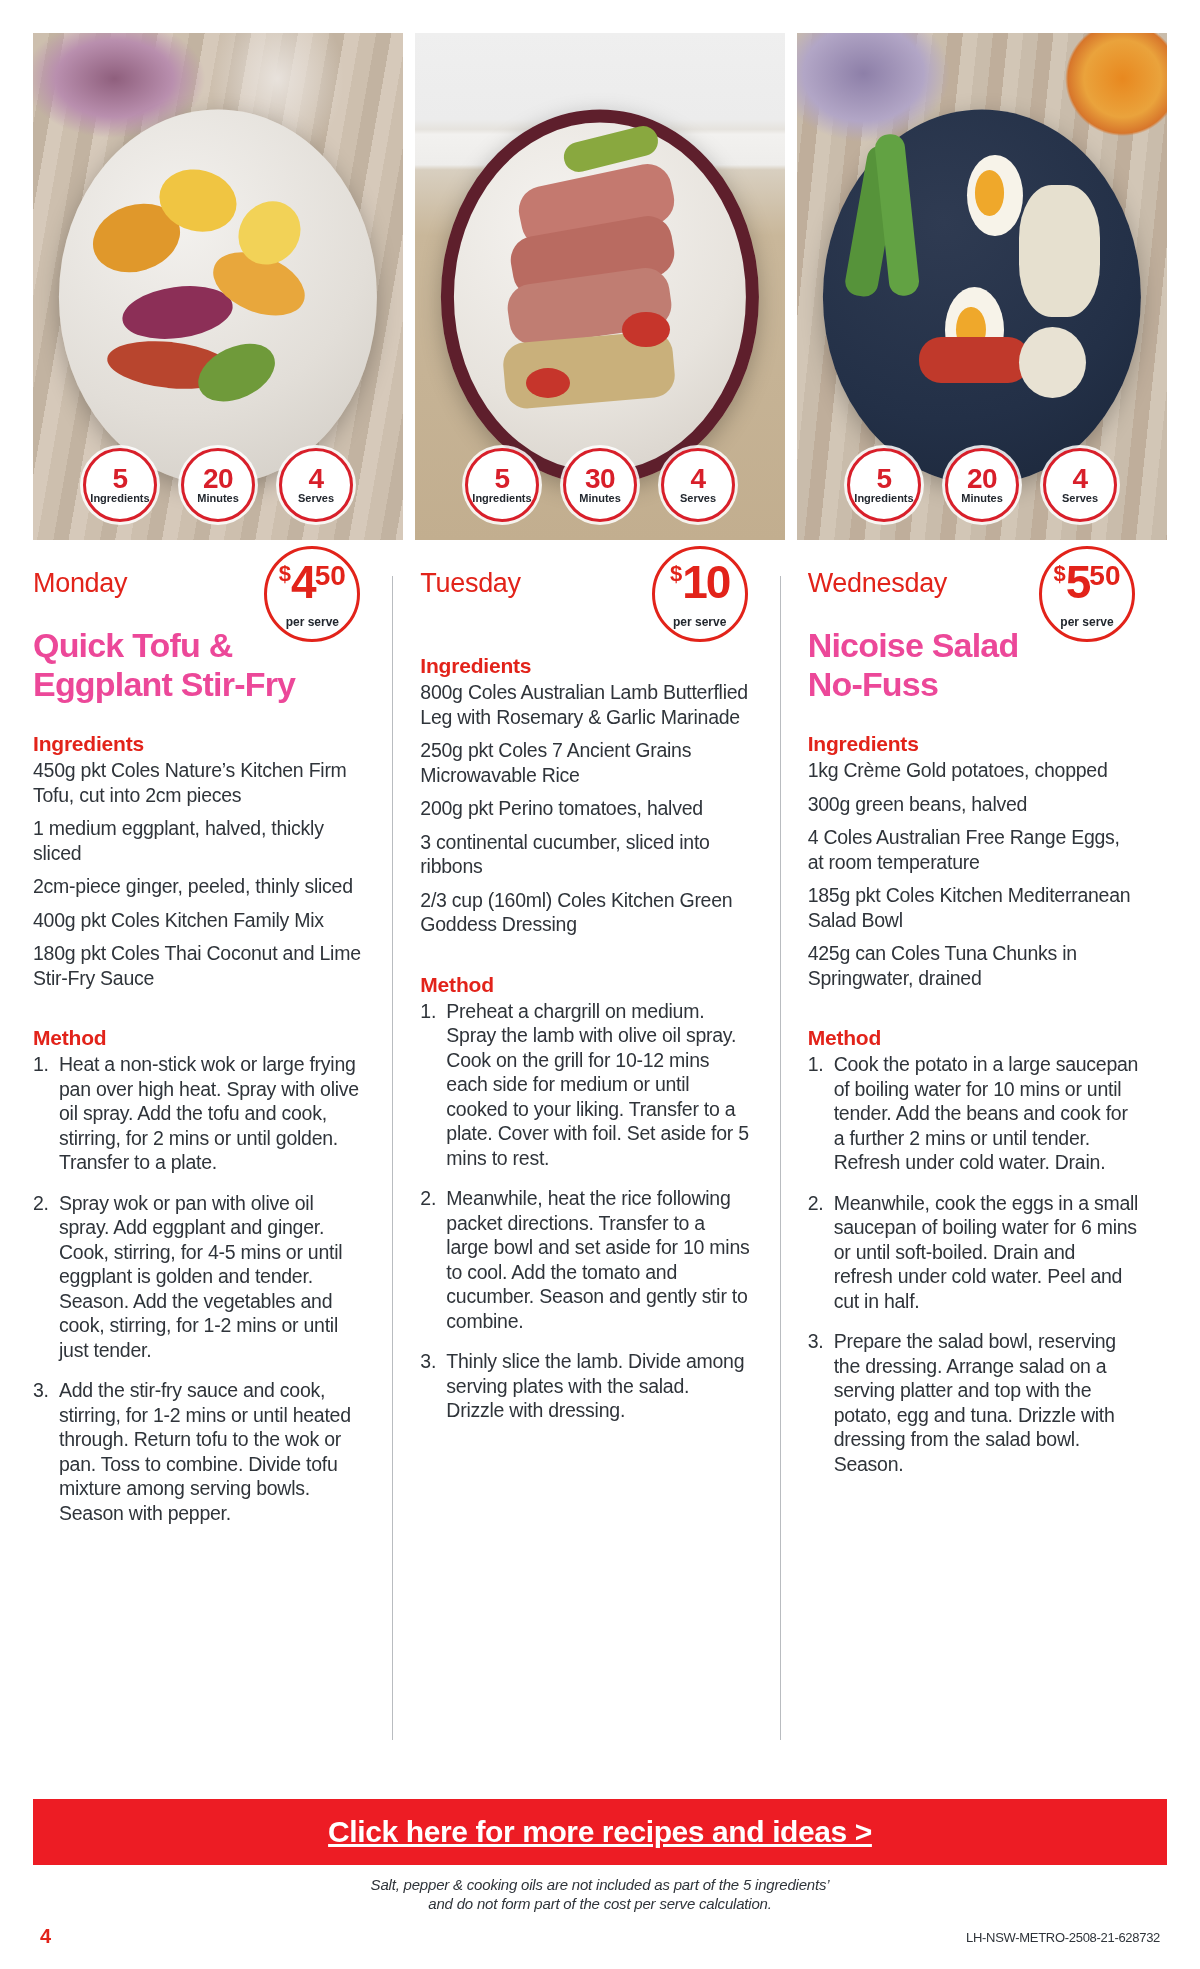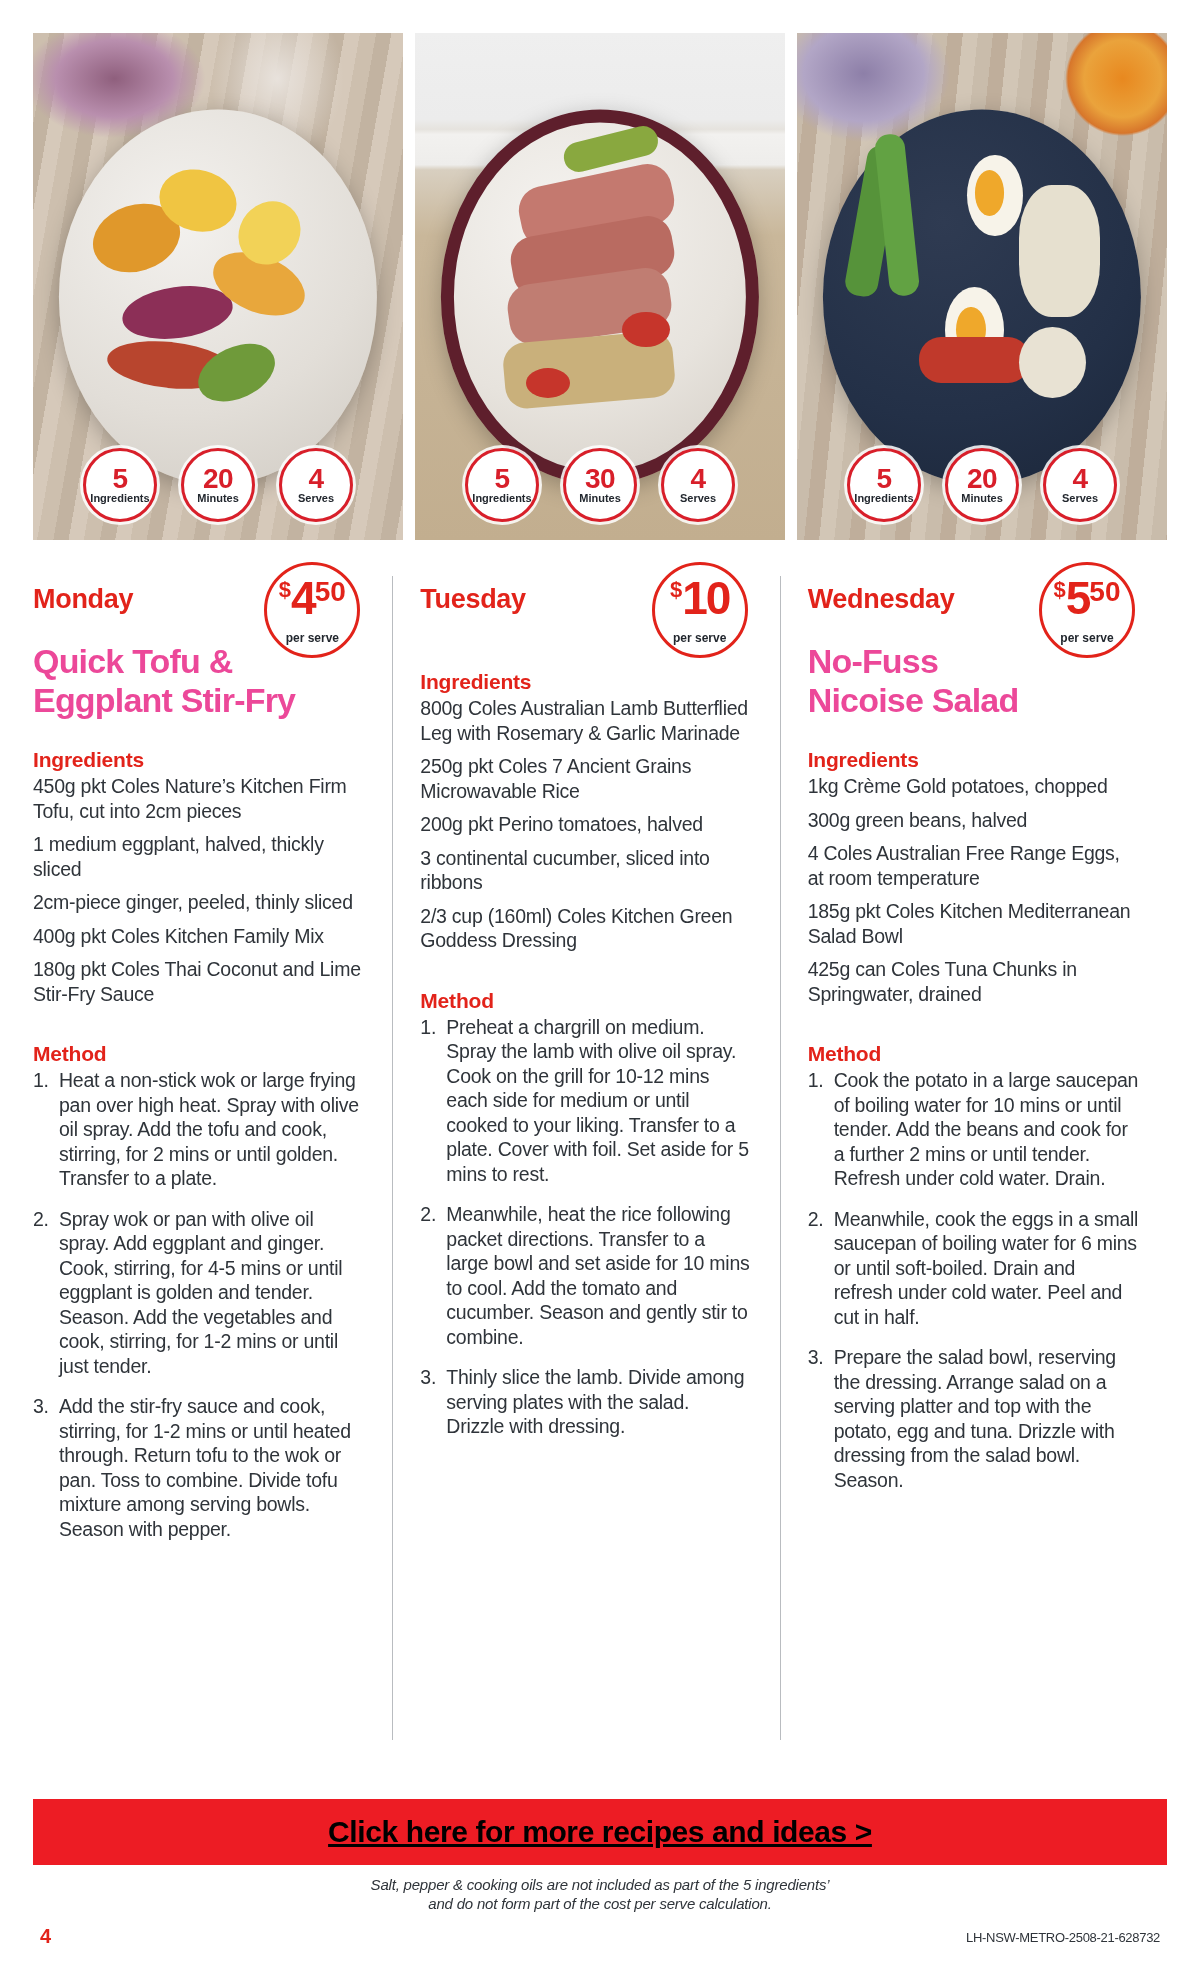--- a/index.html
+++ b/index.html
@@ -142,25 +142,24 @@
     background:#b9bcc0;
   }
 
   .day-row{
     position:relative;
     height:70px;
   }
   .day{
     color:#e2231a;
     font-size:27px;
-    font-weight:bold;
+    font-weight:normal;
     letter-spacing:-.3px;
     line-height:34px;
     padding-top:6px;
-    margin-top:16px;
   }
   .recipe-title{
     color:#ec4899;
     font-size:34px;
     font-weight:bold;
     line-height:39px;
     letter-spacing:-.8px;
     margin-top:-4px;
     min-height:82px;
   }
@@ -228,21 +227,21 @@
 
   
   .cta{
     position:absolute;
     left:33px; top:1799px;
     width:1134px; height:66px;
     background:#ed1c24;
     display:flex; align-items:center; justify-content:center;
   }
   .cta a{
-    color:#000000;
+    color:#ffffff;
     font-size:30px;
     font-weight:bold;
     text-decoration:underline;
     letter-spacing:-.4px;
   }
   .disclaimer{
     position:absolute;
     left:0; right:0; top:1875px;
     text-align:center;
     color:#2f343a;
@@ -429,22 +428,22 @@
         <div class="price">
           <div class="amt">
             <span class="cur">$</span>
               <span class="dollars">5</span>
               <span class="cents">50</span>
           </div>
           <div class="ps">per serve</div>
         </div>
       </div>
       <div class="recipe-title">
+        <div>Nicoise Salad</div>
         <div>No-Fuss</div>
-        <div>Nicoise Salad</div>
       </div>
 
       <div class="sec-head">Ingredients</div>
       <ul class="ing">
         <li>1kg Crème Gold potatoes, chopped</li>
         <li>300g green beans, halved</li>
         <li>4 Coles Australian Free Range Eggs, at room temperature</li>
         <li>185g pkt Coles Kitchen Mediterranean Salad Bowl</li>
         <li>425g can Coles Tuna Chunks in Springwater, drained</li>
       </ul>

